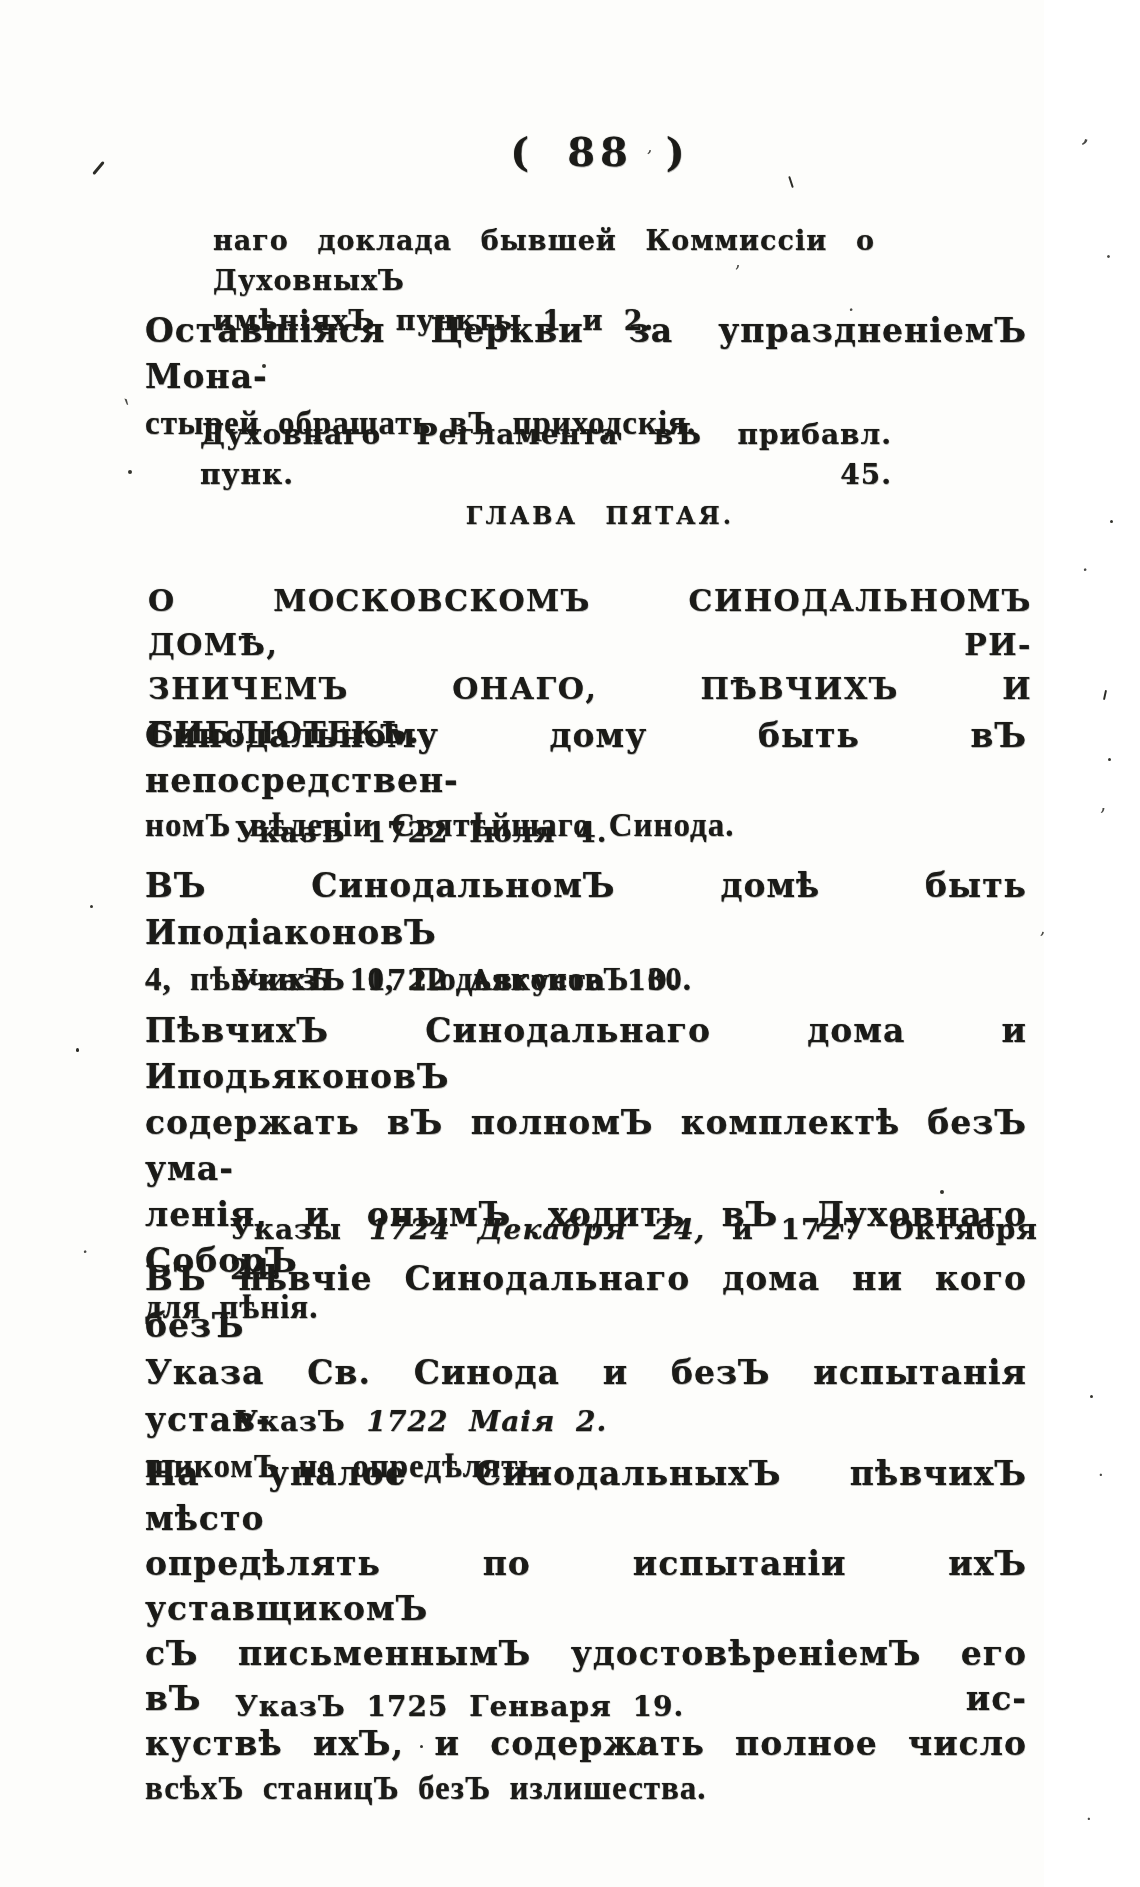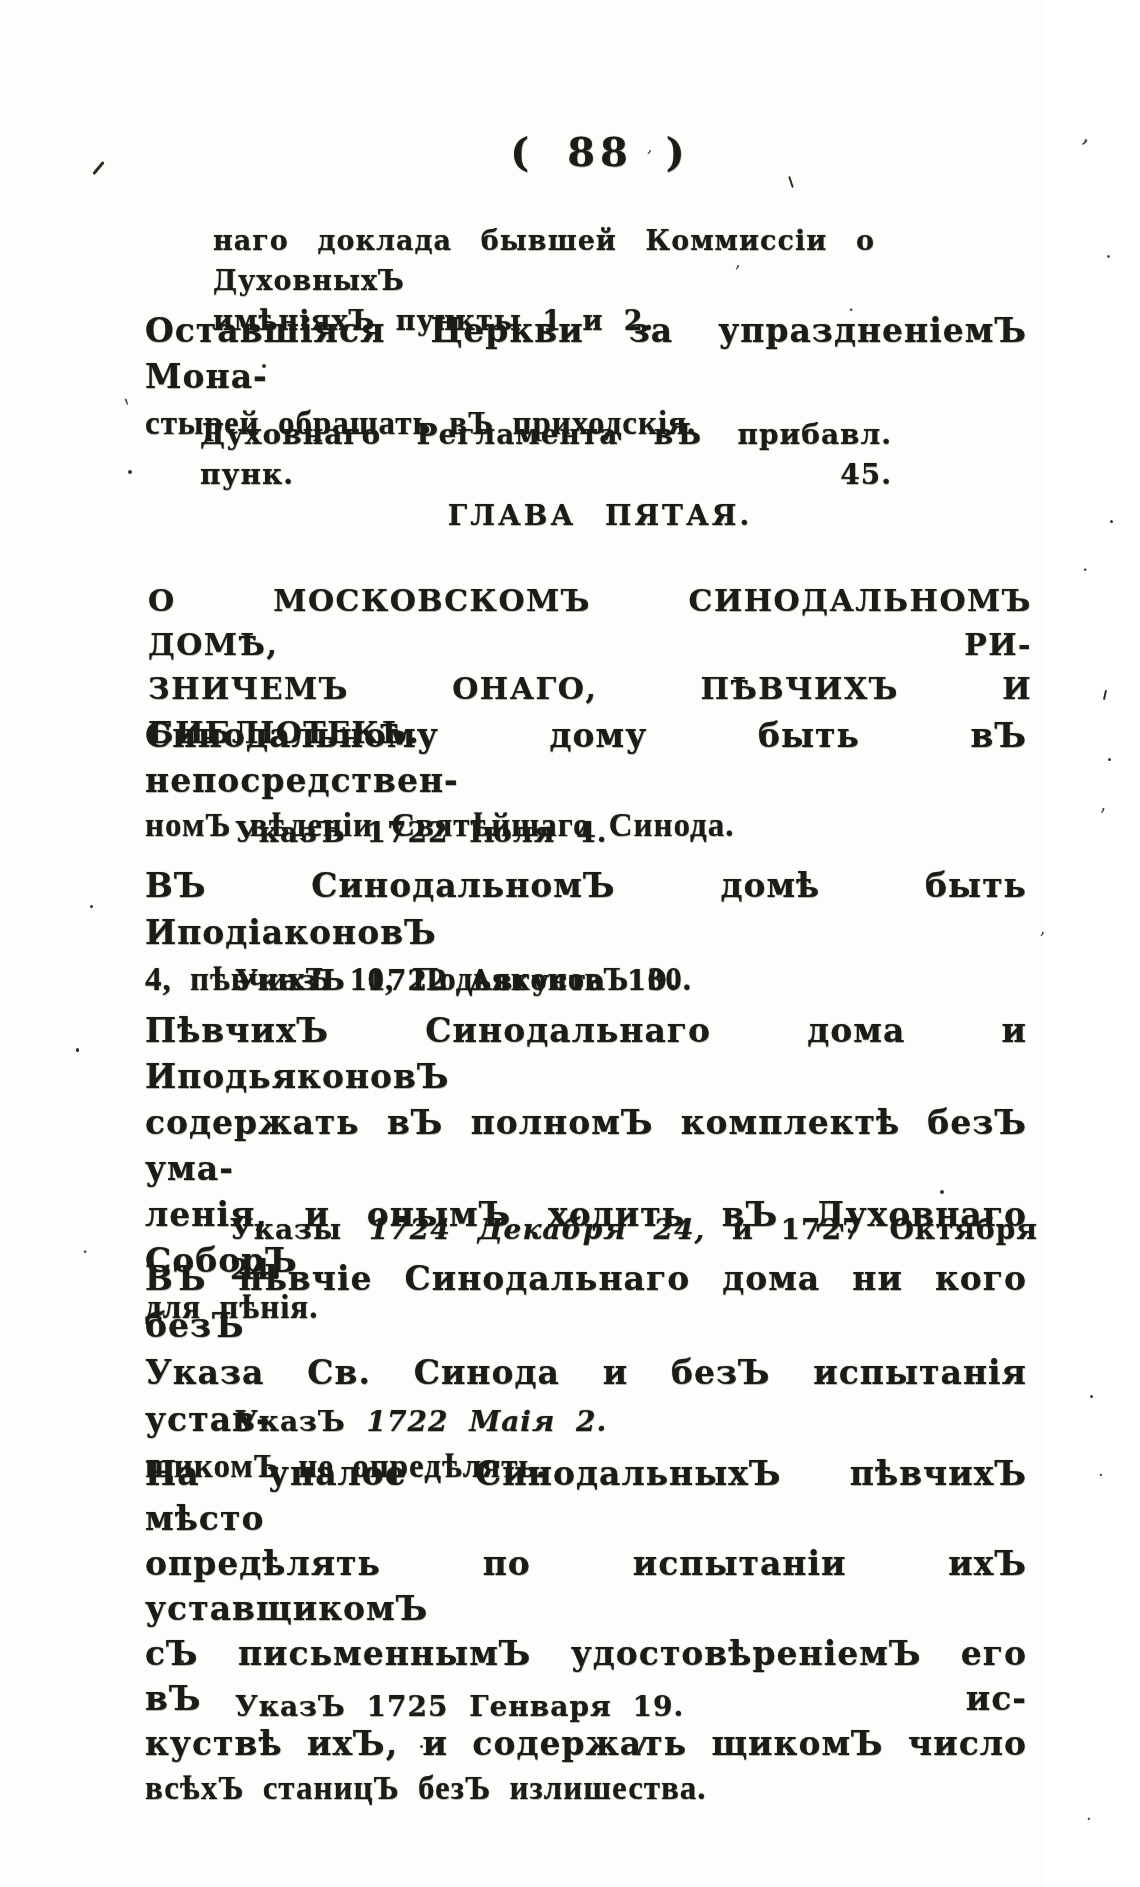--- a/index.html
+++ b/index.html
@@ -42,21 +42,21 @@
   .cite-july    { top: 813px; }
   .cite-august  { top: 961px; }
   .cite-december{ top: 1210px; left: 222px; width: 808px; margin-left: 8px; }
   .cite-may     { top: 1402px; }
   .cite-january { top: 1687px; }
   .it { font-style: italic; }
   
   .chapter {
     top: 492px; left: 150px; width: 900px;
     text-align: center;
-    font-size: 28px; letter-spacing: 3px; word-spacing: 16px;
+    font-size: 24px; letter-spacing: 3px; word-spacing: 16px;
     line-height: 48px;
   }
   .subtitle {
     top: 579px; left: 148px; width: 884px;
     font-size: 30px; letter-spacing: 1.5px; word-spacing: 12px;
     line-height: 44px;
   }
   
   .para {
     left: 145px; width: 882px;
@@ -147,21 +147,21 @@
   </div>
 
   <div class="blk ink cite cite-indent cite-may">
     <span>УказЪ </span><span class="it">1722 Маія 2.</span>
   </div>
 
   <div class="blk ink para p-vacancy">
     <div>На упалое СинодальныхЪ пѣвчихЪ мѣсто</div>
     <div>опредѣлять по испытаніи ихЪ уставщикомЪ</div>
     <div>сЪ письменнымЪ удостовѣреніемЪ его вЪ ис-</div>
-    <div>куствѣ ихЪ, и содержать щикомЪ число</div>
+    <div>куствѣ ихЪ, и содержать полное число</div>
     <div class="last">всѣхЪ станицЪ безЪ излишества.</div>
   </div>
 
   <div class="blk ink cite cite-indent cite-january">УказЪ 1725 Генваря 19.</div>
 
 <div class="speck" style="top: 136px; left: 1078px; font-size: 26px; transform: rotate(15deg);">ʼ</div>
     <div class="speck" style="top: 148px; left: 645px; font-size: 18px; transform: rotate(10deg);">ʼ</div>
     <div class="speck" style="top: 246px; left: 1105px; font-size: 22px; transform: rotate(0deg);">·</div>
     <div class="speck" style="top: 252px; left: 735px; font-size: 18px; transform: rotate(0deg);">,</div>
     <div class="speck" style="top: 300px; left: 848px; font-size: 20px; transform: rotate(0deg);">·</div>

